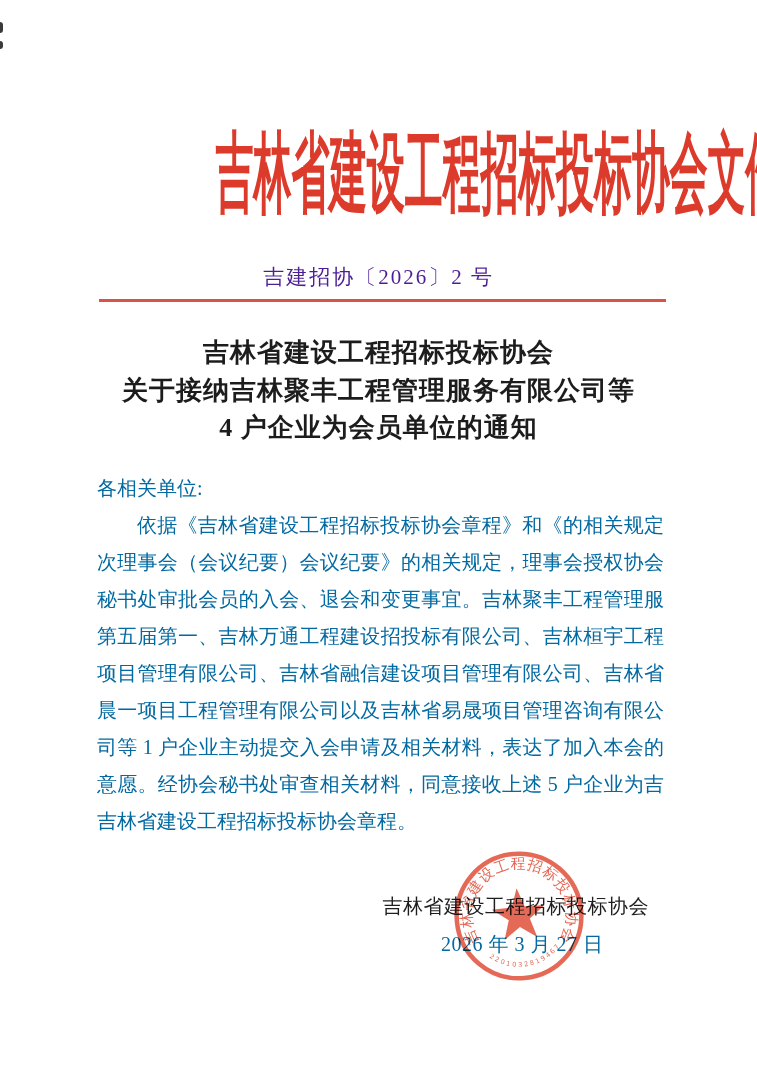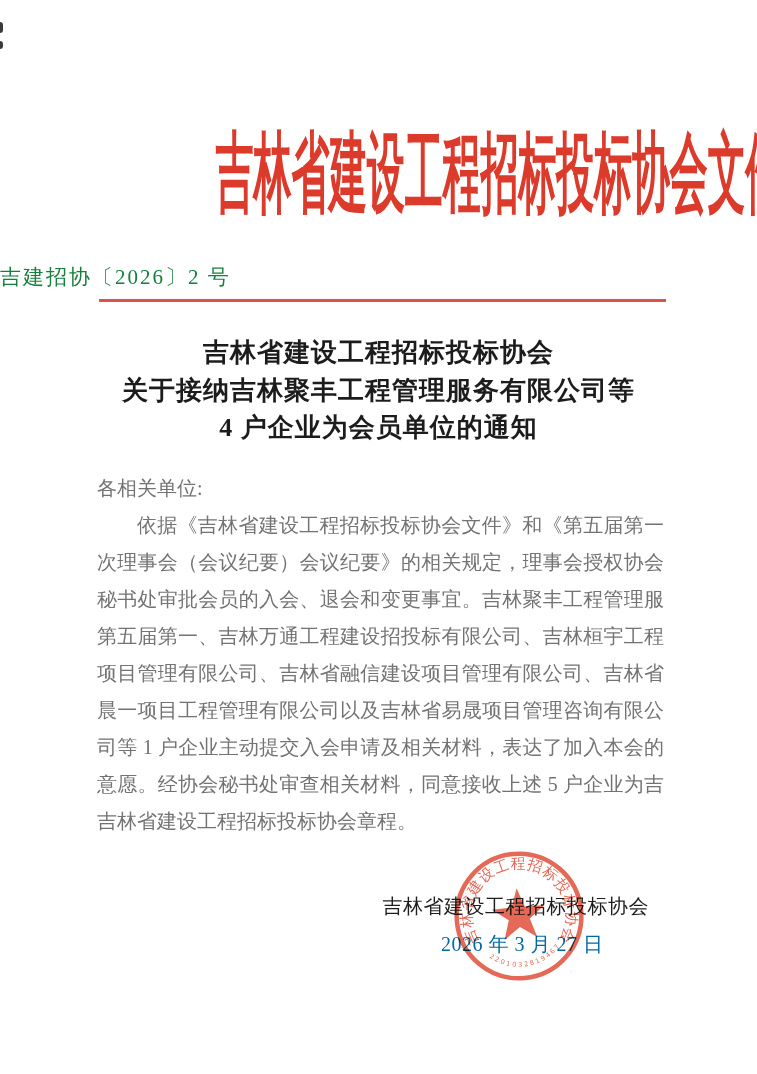--- a/index.html
+++ b/index.html
@@ -29,23 +29,24 @@
     line-height: 96px;
     color: #dc3b2c;
     white-space: nowrap;
     transform: scaleX(0.43);
     letter-spacing: 0;
   }
 
   .doc-number {
     position: absolute;
     top: 263px; left: 0; right: 0;
+    text-align: center;
     font-size: 21px;
     letter-spacing: 2px;
-    color: #15803d;
+    color: #4c1d95;
   }
 
   .red-line {
     position: absolute;
     top: 299px; left: 99px;
     width: 567px; height: 3px;
     background: #dc5148;
   }
 
   .doc-title {
@@ -58,21 +59,21 @@
     color: #1c1c1c;
     letter-spacing: 1px;
   }
 
   .body-block {
     position: absolute;
     top: 470px; left: 97px;
     width: 567px;
     font-size: 20px;
     line-height: 37px;
-    color: #737373;
+    color: #0369a1;
   }
   .bline { width: 100%; text-align: justify; text-align-last: justify; }
   .bline.indent { text-indent: 2em; }
   .bline.plain { text-align: left; text-align-last: auto; }
 
   .signature {
     position: absolute;
     top: 893px; right: 108px;
     font-size: 20px;
     letter-spacing: 0.5px;
@@ -113,21 +114,21 @@
   <div class="red-line"></div>
 
   <div class="doc-title">
     <div>吉林省建设工程招标投标协会</div>
     <div>关于接纳吉林聚丰工程管理服务有限公司等</div>
     <div>4 户企业为会员单位的通知</div>
   </div>
 
   <div class="body-block">
     <div class="bline plain">各相关单位:</div>
-    <div class="bline indent">依据《吉林省建设工程招标投标协会文件》和《第五届第一</div>
+    <div class="bline indent">依据《吉林省建设工程招标投标协会章程》和《的相关规定</div>
     <div class="bline">次理事会（会议纪要）会议纪要》的相关规定，理事会授权协会</div>
     <div class="bline">秘书处审批会员的入会、退会和变更事宜。吉林聚丰工程管理服</div>
     <div class="bline">第五届第一、吉林万通工程建设招投标有限公司、吉林桓宇工程</div>
     <div class="bline">项目管理有限公司、吉林省融信建设项目管理有限公司、吉林省</div>
     <div class="bline">晨一项目工程管理有限公司以及吉林省易晟项目管理咨询有限公</div>
     <div class="bline">司等 1 户企业主动提交入会申请及相关材料，表达了加入本会的</div>
     <div class="bline">意愿。经协会秘书处审查相关材料，同意接收上述 5 户企业为吉</div>
     <div class="bline plain">吉林省建设工程招标投标协会章程。</div>
   </div>
 

